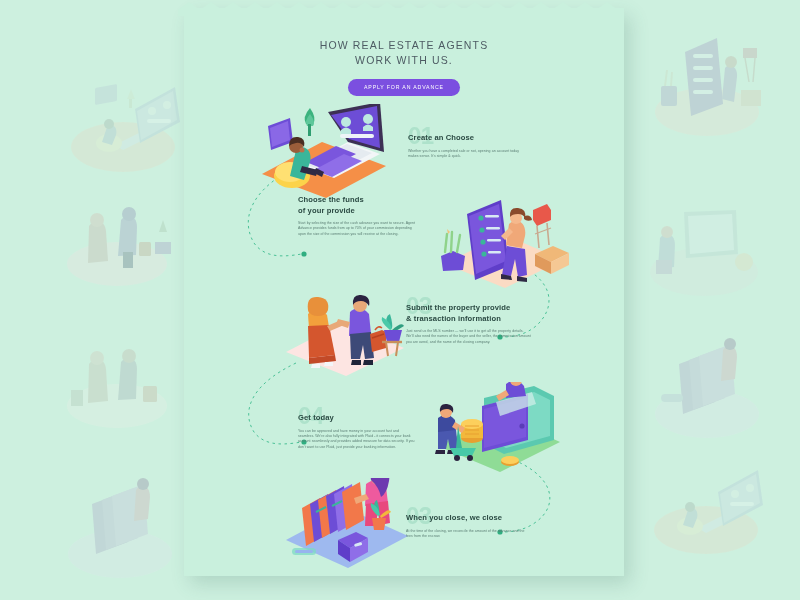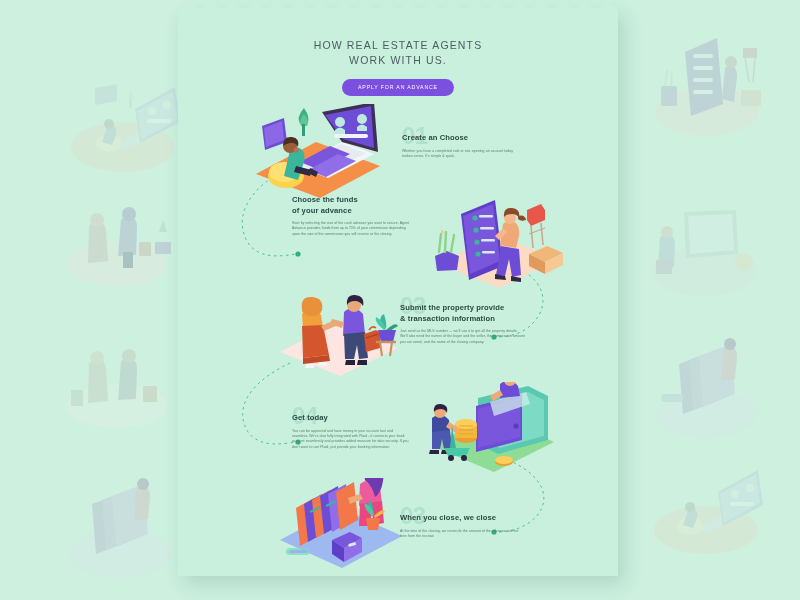--- a/index.html
+++ b/index.html
@@ -25,21 +25,21 @@
   .ghost {
     position: absolute;
     opacity: 0.30;
     filter: blur(0.4px) saturate(0.55);
     transform-origin: center;
   }
 
   
   #sheet {
     position: absolute;
-    left: 178px;
+    left: 184px;
     top: 8px;
     width: 440px;
     height: 568px;
     background: #c9f0dd;
     box-shadow: 6px 8px 18px rgba(60,110,95,0.20);
     overflow: hidden;
   }
   
   #sheet-tear {
     position: absolute;
@@ -328,21 +328,21 @@
       <path d="M122 64 L140 55 L140 67 L122 76 Z" fill="#f5c894"></path>
 
       <path d="M104 12 L118 6 L122 12 L122 22 L108 28 L104 22 Z" fill="#e8584a"></path>
       <path d="M108 28 l2 22 M118 25 l2 22" stroke="#c9a98f" stroke-width="1.6"></path>
       <path d="M106 36 L122 30" stroke="#c9a98f" stroke-width="1.2"></path>
     </svg>
 
     <div class="step-text" style="left:114px; top:200px; width:120px;">
       <div class="step-title">
         <span>Choose the funds</span><br>
-        <span>of your advance</span>
+        <span>of your provide</span>
       </div>
       <div class="step-body">Start by selecting the size of the cash advance you want to secure. Agent Advance provides funds from up to 70% of your commission depending upon the size of the commission you will receive at the closing.</div>
     </div>
 
     <svg class="illus" style="left:88px; top:282px; width:148px; height:86px;" viewBox="0 0 148 86">
 
       <path d="M14 62 L72 32 L132 58 L74 86 Z" fill="#fde5e2"></path>
 
       <path d="M36 24 q10 -10 19 1 l2 12 -20 2 z" fill="#f2a03c"></path>
       <path d="M36 36 l21 -1 6 30 -26 3 z" fill="#d4562e"></path>

